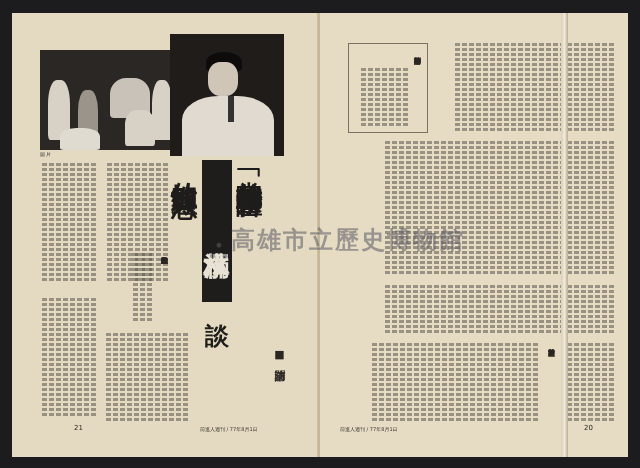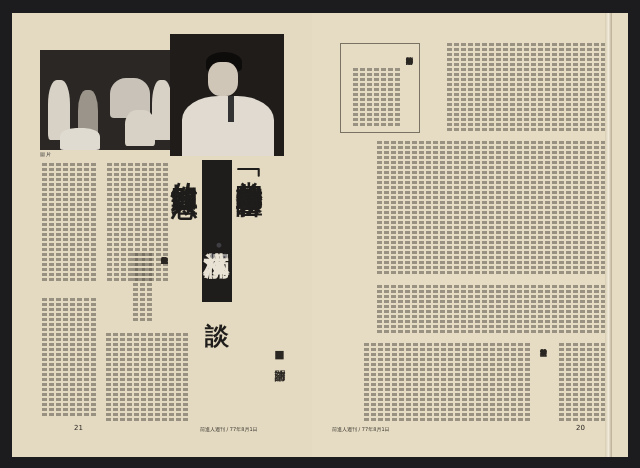--- a/index.html
+++ b/index.html
@@ -1,20 +1,20 @@
 <!DOCTYPE html>
 <html><head>
 <meta charset="utf-8">
 <style>
   html,body{margin:0;padding:0;}
   body{width:640px;height:468px;background:#1c1c1e;position:relative;overflow:hidden;font-family:"DejaVu Serif",serif;}
   .spread{position:absolute;left:12px;top:13px;width:616px;height:444px;background:#e6dcc4;}
   .page{position:absolute;top:0;height:444px;background:#e4dac1;}
   .page.left{left:0;width:306px;}
-  .page.right{left:300px;width:300px;background:#e6dcc3;}
+  .page.right{left:308px;width:248px;background:#e6dcc3;}
   .spine{position:absolute;left:305px;top:0;width:4px;height:444px;background:linear-gradient(90deg,#cfc3a6,#bfb294,#d6cbb0);}
   .right-edge{position:absolute;right:0;top:0;width:7px;height:444px;background:linear-gradient(90deg,#d8cdb2,#f1eadb,#b9ad92);}
   
   .photo{position:absolute;overflow:hidden;background:#2a2724;}
   .photo1{left:28px;top:37px;width:136px;height:100px;}
   .photo2{left:158px;top:21px;width:114px;height:122px;background:#1f1c1a;}
   .ph-fig{position:absolute;background:#d8d2c6;border-radius:40% 40% 10% 10%;}
   .caption{position:absolute;left:28px;top:138px;font-size:5px;color:#333;letter-spacing:1px;}
   
   .vcols{position:absolute;display:flex;flex-direction:row-reverse;gap:2px;}
@@ -265,14 +265,15 @@
         <div class="vcol"></div>
     </div>
 
     <div class="footer-line" style="left:20px;top:413px;">前進人週刊 / 77年8月1日</div>
     <div class="folio" style="left:264px;top:411px;">20</div>
     <div class="right-edge"></div>
   </div>
 
   <div class="watermark">
     <div class="wm-logo">⛬</div>
+    <div class="wm-cn">高雄市立歷史博物館</div>
   </div>
 </div>
 
 </body></html>

